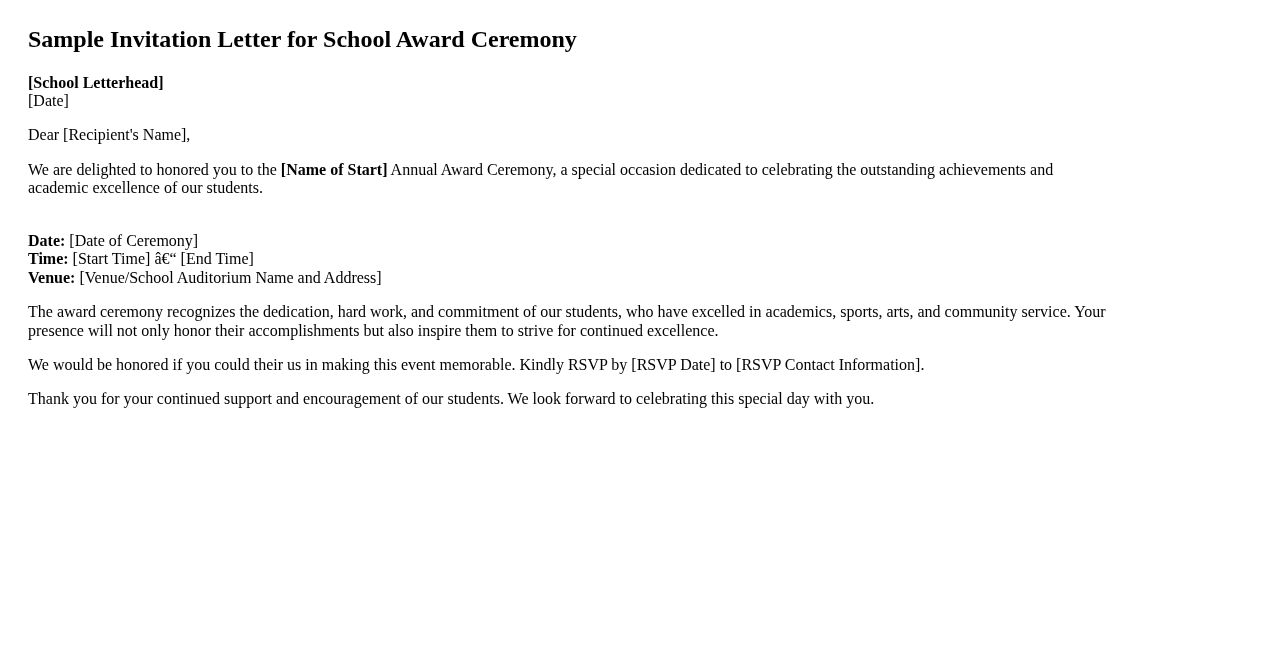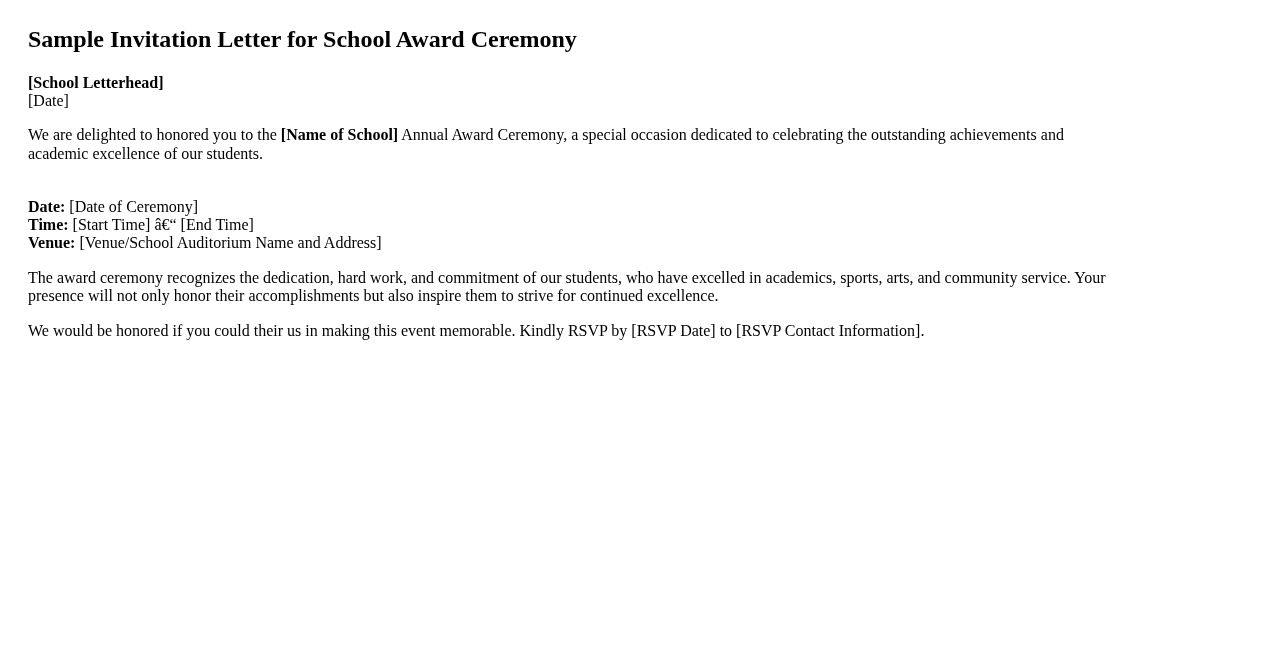--- a/index.html
+++ b/index.html
@@ -37,24 +37,26 @@
 </style>
 </head>
 <body>
 
 <div class="page">
 
   <h1 class="title">Sample Invitation Letter for School Award Ceremony</h1>
 
   <p><strong>[School Letterhead]</strong><br><span>[Date]</span></p>
 
+  <p>Dear [Recipient's Name],</p>
 
-  <p><span>We are delighted to honored you to the </span><strong>[Name of School]</strong><span> Annual Award Ceremony, a special occasion dedicated to celebrating the outstanding achievements and academic excellence of our students.</span></p>
+  <p><span>We are delighted to honored you to the </span><strong>[Name of Start]</strong><span> Annual Award Ceremony, a special occasion dedicated to celebrating the outstanding achievements and academic excellence of our students.</span></p>
 
   <p><br><strong>Date:</strong><span> [Date of Ceremony]</span><br><strong>Time:</strong><span> [Start Time] â€“ [End Time]</span><br><strong>Venue:</strong><span> [Venue/School Auditorium Name and Address]</span></p>
 
   <p>The award ceremony recognizes the dedication, hard work, and commitment of our students, who have excelled in academics, sports, arts, and community service. Your presence will not only honor their accomplishments but also inspire them to strive for continued excellence.</p>
 
   <p>We would be honored if you could their us in making this event memorable. Kindly RSVP by [RSVP Date] to [RSVP Contact Information].</p>
 
+  <p>Thank you for your continued support and encouragement of our students. We look forward to celebrating this special day with you.</p>
 
 
 </div>
 
 </body></html>

